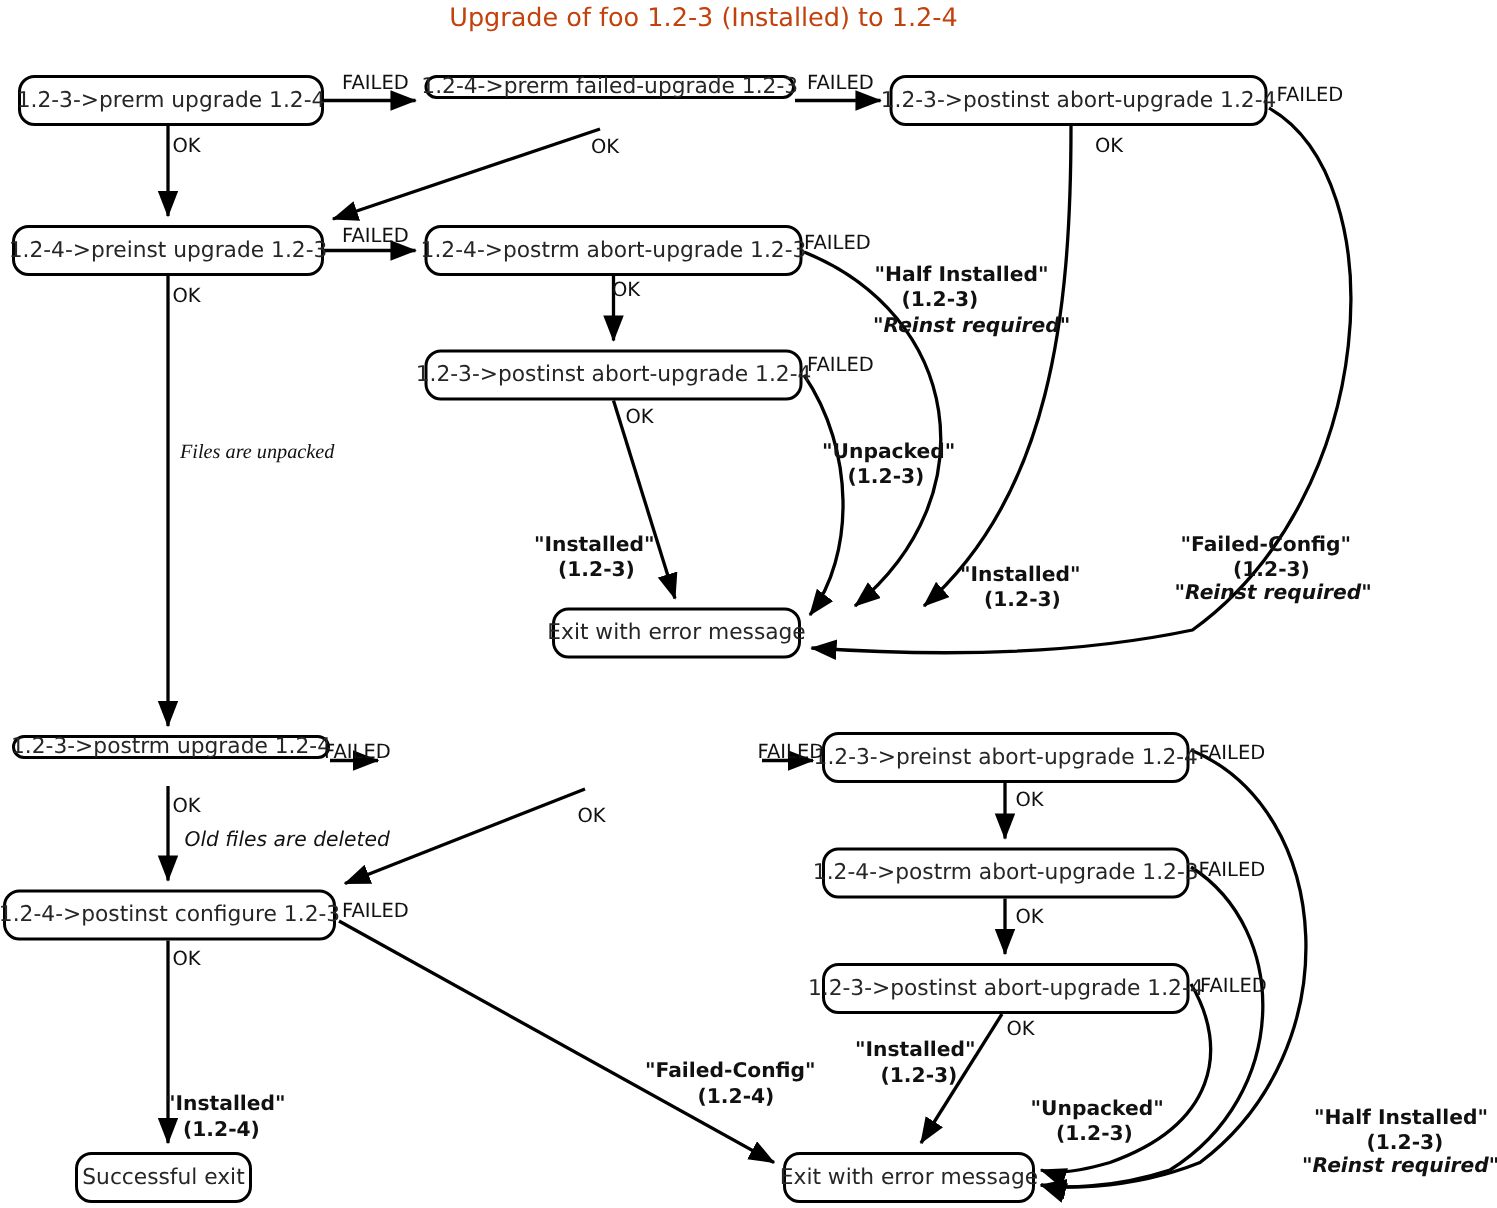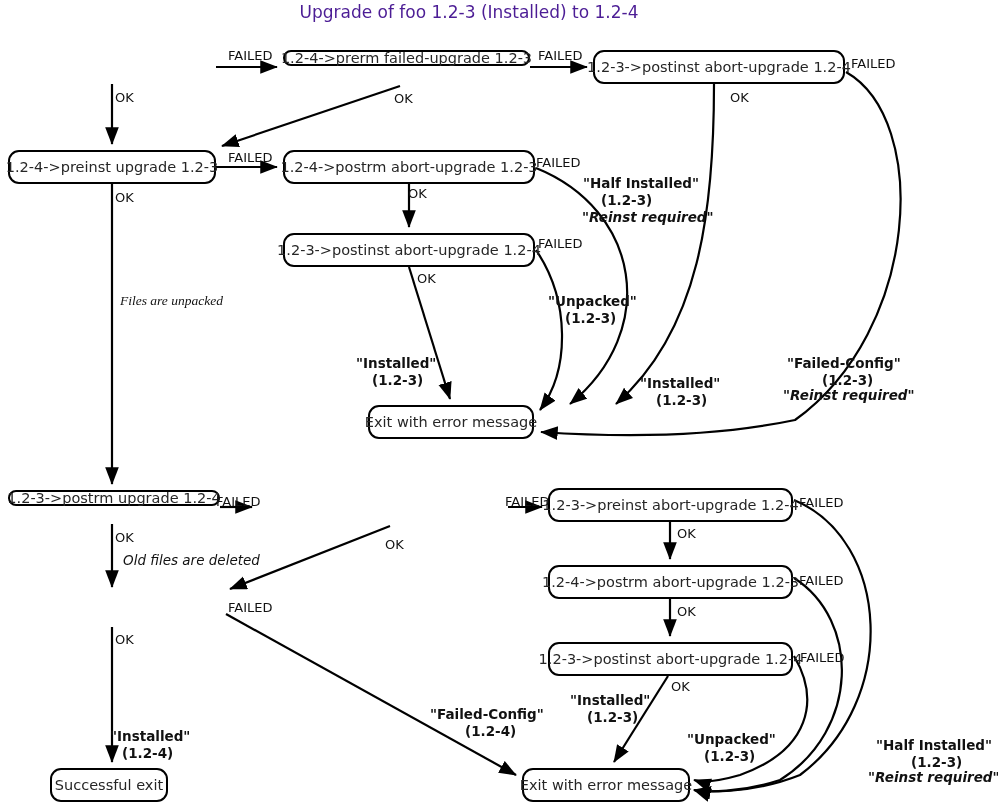--- a/index.html
+++ b/index.html
@@ -15,21 +15,21 @@
     font-family: "DejaVu Sans", sans-serif;
     overflow: hidden;
   }
   #title {
     position: absolute;
     left: 0;
     top: 2px;
     width: 938px;
     text-align: center;
     font-size: 17px;
-    color: #4c1d95;
+    color: #c2410c;
     font-family: "DejaVu Sans", sans-serif;
   }
   svg#edges {
     position: absolute;
     left: 0;
     top: 0;
     width: 998px;
     height: 805px;
   }
   .node {
@@ -129,33 +129,35 @@
       <path d="M226,614 L516,775"></path>
 
       <path d="M794,500 C890,540 900,700 800,775 C750,795 700,792 694,790"></path>
 
       <path d="M794,578 C860,620 860,730 780,780 C740,793 706,792 694,790"></path>
 
       <path d="M794,656 C820,700 810,750 740,775 C712,783 700,782 694,780"></path>
     </g>
   </svg>
 
+  <div class="node" style="left:12px;top:50px;width:204px;height:34px;">1.2-3-&gt;prerm upgrade 1.2-4</div>
   <div class="node" style="left:283px;top:50px;width:247px;height:16px;">1.2-4-&gt;prerm failed-upgrade 1.2-3</div>
   <div class="node" style="left:593px;top:50px;width:252px;height:34px;">1.2-3-&gt;postinst abort-upgrade 1.2-4</div>
 
   <div class="node" style="left:8px;top:150px;width:208px;height:34px;">1.2-4-&gt;preinst upgrade 1.2-3</div>
   <div class="node" style="left:283px;top:150px;width:252px;height:34px;">1.2-4-&gt;postrm abort-upgrade 1.2-3</div>
 
   <div class="node" style="left:283px;top:233px;width:252px;height:34px;">1.2-3-&gt;postinst abort-upgrade 1.2-4</div>
 
   <div class="node" style="left:368px;top:405px;width:166px;height:34px;">Exit with error message</div>
 
   <div class="node" style="left:8px;top:490px;width:212px;height:16px;">1.2-3-&gt;postrm upgrade 1.2-4</div>
   <div class="node" style="left:548px;top:488px;width:245px;height:34px;">1.2-3-&gt;preinst abort-upgrade 1.2-4</div>
 
+  <div class="node" style="left:2px;top:593px;width:222px;height:34px;">1.2-4-&gt;postinst configure 1.2-3</div>
   <div class="node" style="left:548px;top:565px;width:245px;height:34px;">1.2-4-&gt;postrm abort-upgrade 1.2-3</div>
   <div class="node" style="left:548px;top:642px;width:245px;height:34px;">1.2-3-&gt;postinst abort-upgrade 1.2-4</div>
 
   <div class="node" style="left:522px;top:768px;width:168px;height:34px;">Exit with error message</div>
   <div class="node" style="left:50px;top:768px;width:118px;height:34px;">Successful exit</div>
 
   <div class="elabel" style="left:228px;top:48px;">FAILED</div>
   <div class="elabel" style="left:538px;top:48px;">FAILED</div>
   <div class="elabel" style="left:851px;top:56px;">FAILED</div>
   <div class="elabel" style="left:115px;top:90px;">OK</div>

